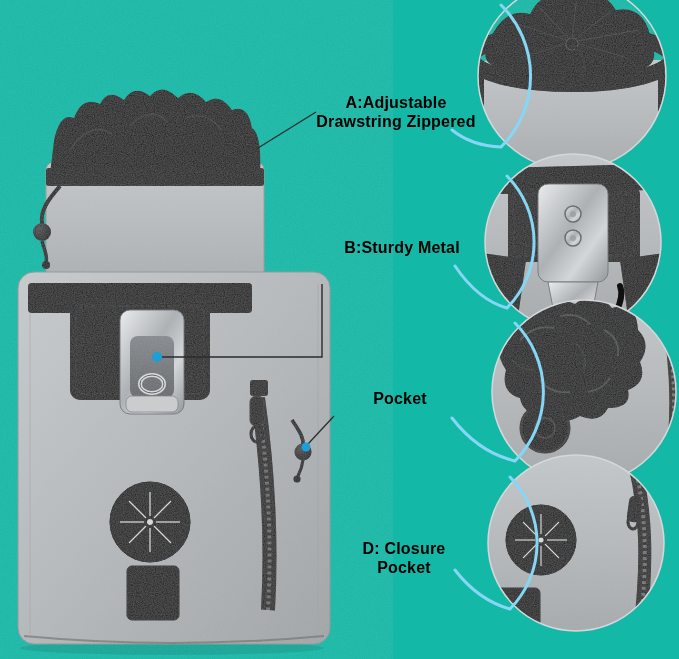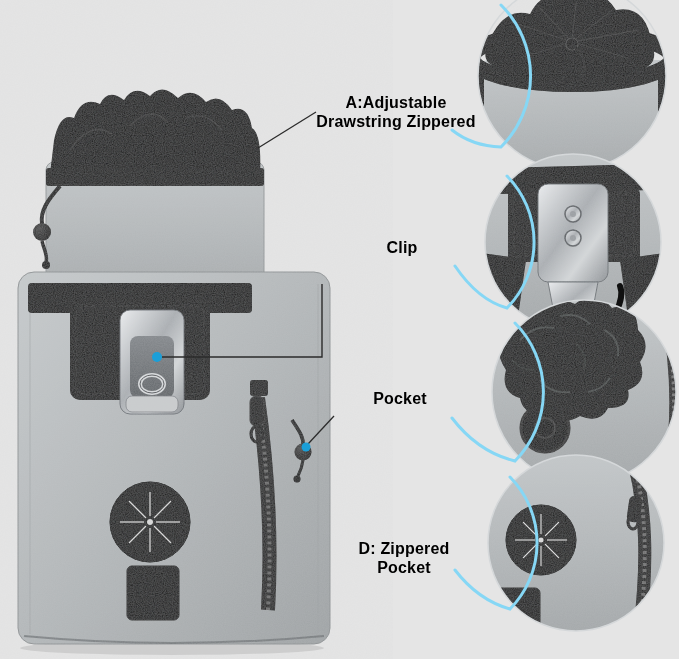--- a/index.html
+++ b/index.html
@@ -1,16 +1,16 @@
 <!DOCTYPE html>
 <html><head>
 <meta charset="utf-8">
 <style>
   html,body{margin:0;padding:0;background:#ffffff;}
-  #stage{position:relative;width:679px;height:659px;background:#e5e5e5;overflow:hidden;
+  #stage{position:relative;width:679px;height:659px;background:#14b8a6;overflow:hidden;
          font-family:"Liberation Sans",sans-serif;}
   #art{position:absolute;left:0;top:0;}
   .callout{position:absolute;width:176px;text-align:center;color:#000;
            font-weight:700;font-size:16px;line-height:19px;letter-spacing:.2px;}
   .callout span{display:block;}
 </style>
 </head>
 <body>
 
 <div id="stage">
@@ -241,23 +241,23 @@
     <path d="M452 418 Q478 452 515 461 A98 98 0 0 0 515 323"></path>
     <path d="M455 570 Q478 600 510 609 A94 94 0 0 0 510 477"></path>
   </g>
 </svg>
 
   <div class="callout" style="left:308px;top:93px">
     <span>A:Adjustable</span>
     <span>Drawstring Zippered</span>
   </div>
   <div class="callout" style="left:314px;top:238px">
-    <span>Clip</span>
+    <span>B:Sturdy Metal</span>
   </div>
   <div class="callout" style="left:312px;top:389px">
     <span>Pocket</span>
   </div>
   <div class="callout" style="left:316px;top:539px">
-    <span>D: Zippered</span>
+    <span>D: Closure</span>
     <span>Pocket</span>
   </div>
 
 </div>
 
 </body></html>

